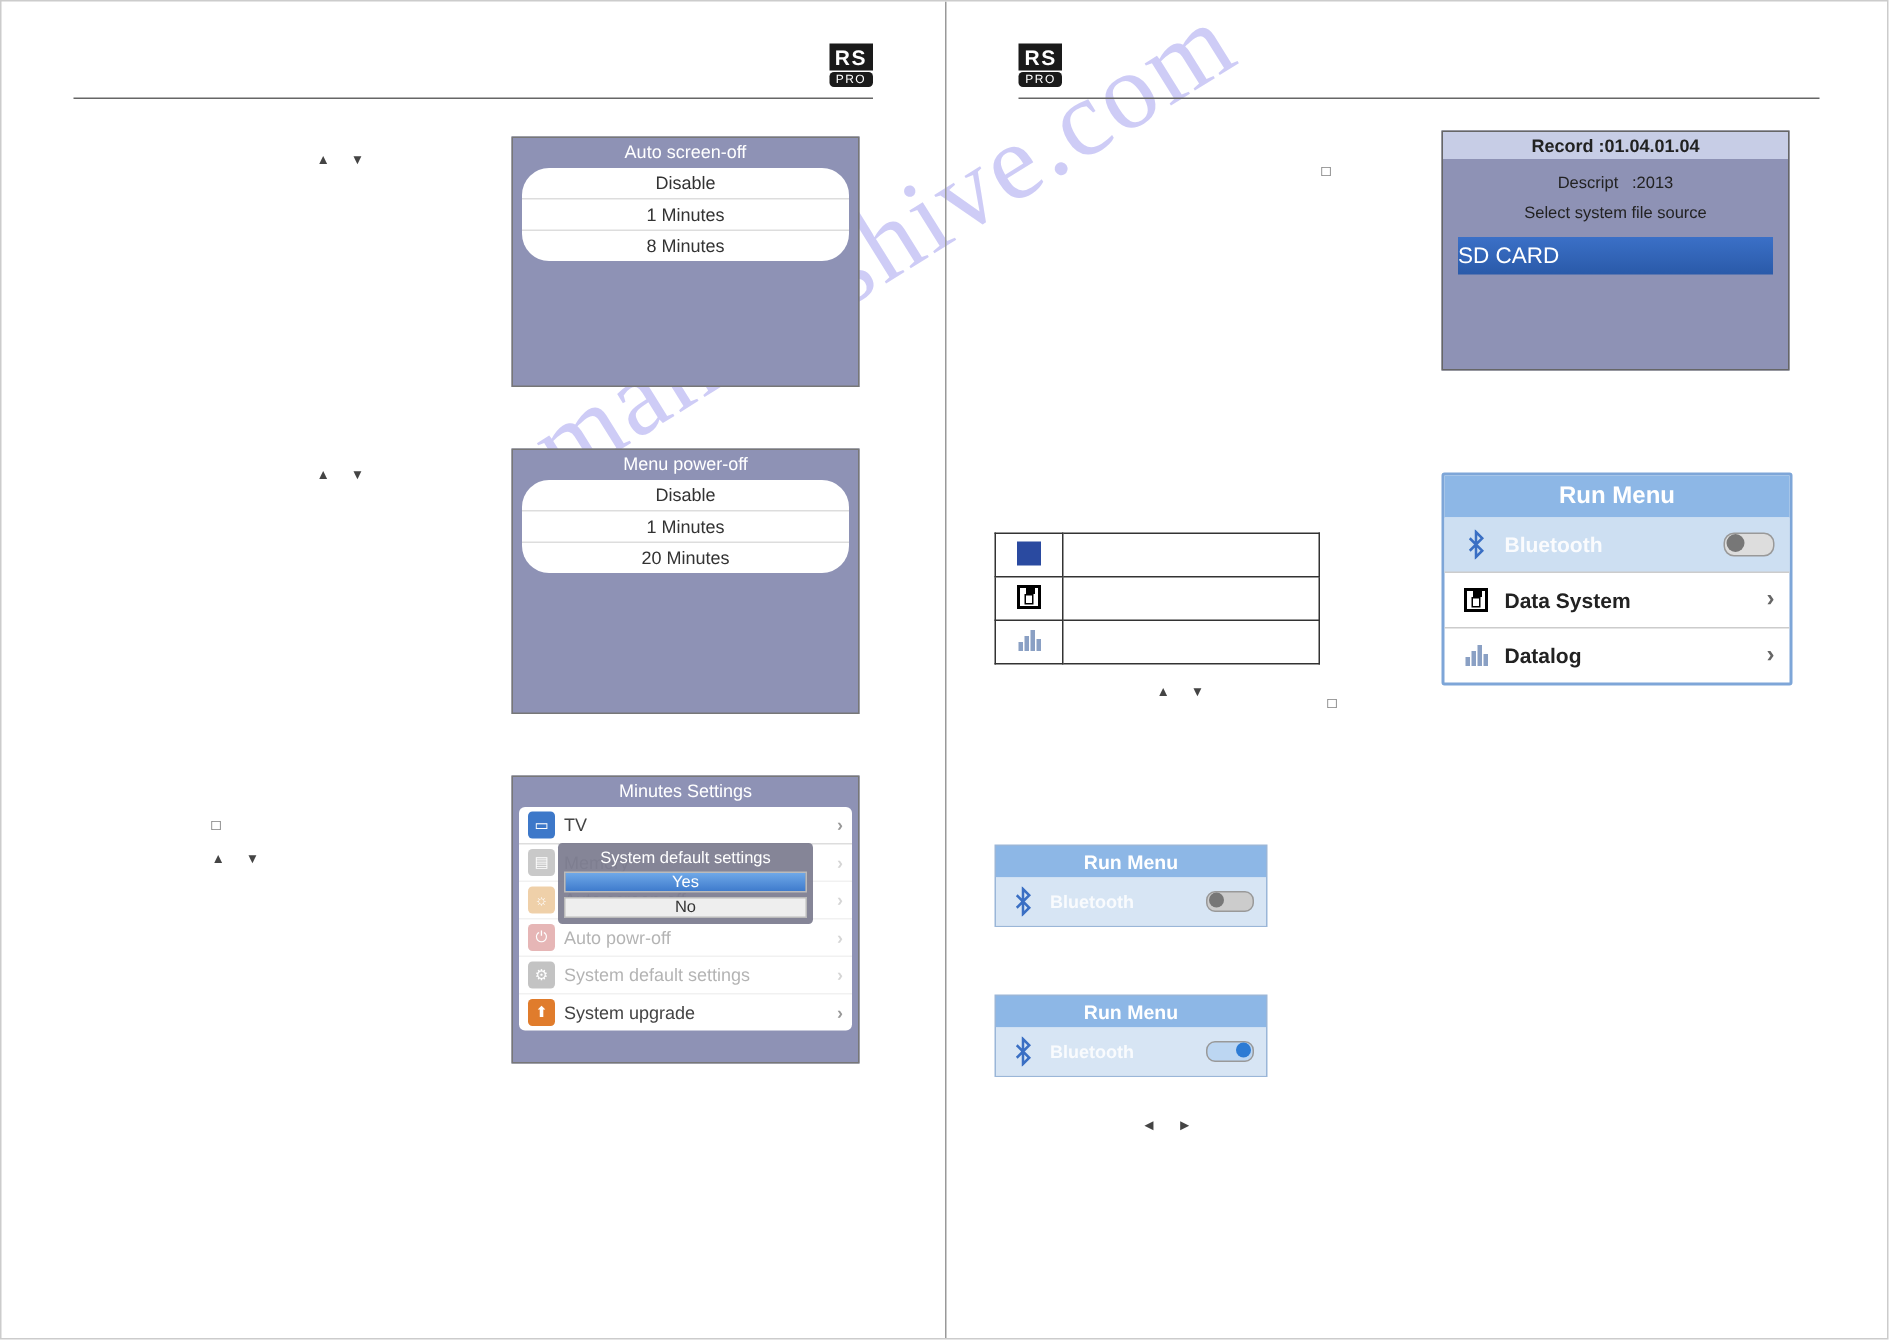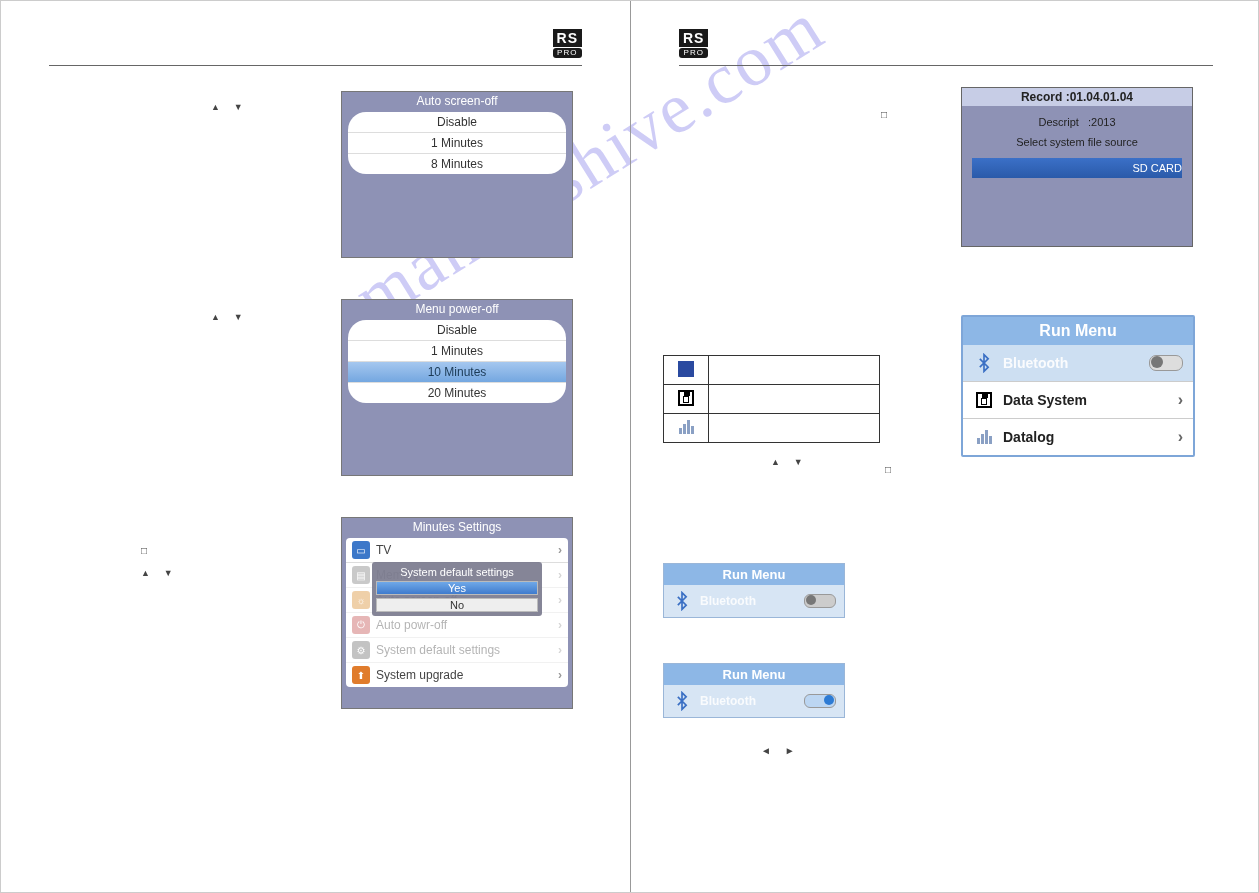--- a/index.html
+++ b/index.html
@@ -165,22 +165,22 @@
     font-weight:bold;
   }
   .ver-body{
     text-align:center;
     color:#222;
     font-size:11px;
     padding:10px 6px 30px 6px;
   }
   .sd-btn{
     background: linear-gradient(#3b70c7,#2a5aa9);
-    color:#fff; text-align:right;
-    font-size:11px; padding:4px 0;
+    color:#fff; text-align:left;
+    font-size:15px; padding:4px 0;
     margin: 8px 10px;
   }
 
   .run-panel{
     position:absolute;
     border:2px solid #7ea6d8;
     background:#fff;
     border-radius:2px;
   }
   .run-title{
@@ -320,21 +320,20 @@
     <span class="tri-up">▲</span>
     &nbsp;&nbsp;&nbsp;
     <span class="tri-down">▼</span>
   </div>
 
   <div class="panel" style="top:298px;left:340px;width:230px;height:175px;">
     <div class="panel-title">Menu power-off</div>
     <div class="option-list">
       <div class="option">Disable</div>
       <div class="option">1 Minutes</div>
-      <div class="option sel">10 Minutes</div>
       <div class="option">20 Minutes</div>
     </div>
   </div>
 
   <div class="arrow-text" style="top:544px;left:140px;">□</div>
   <div class="arrow-text" style="top:566px;left:140px;">
     <span class="tri-up">▲</span>
     &nbsp;&nbsp;&nbsp;
     <span class="tri-down">▼</span>
   </div>

